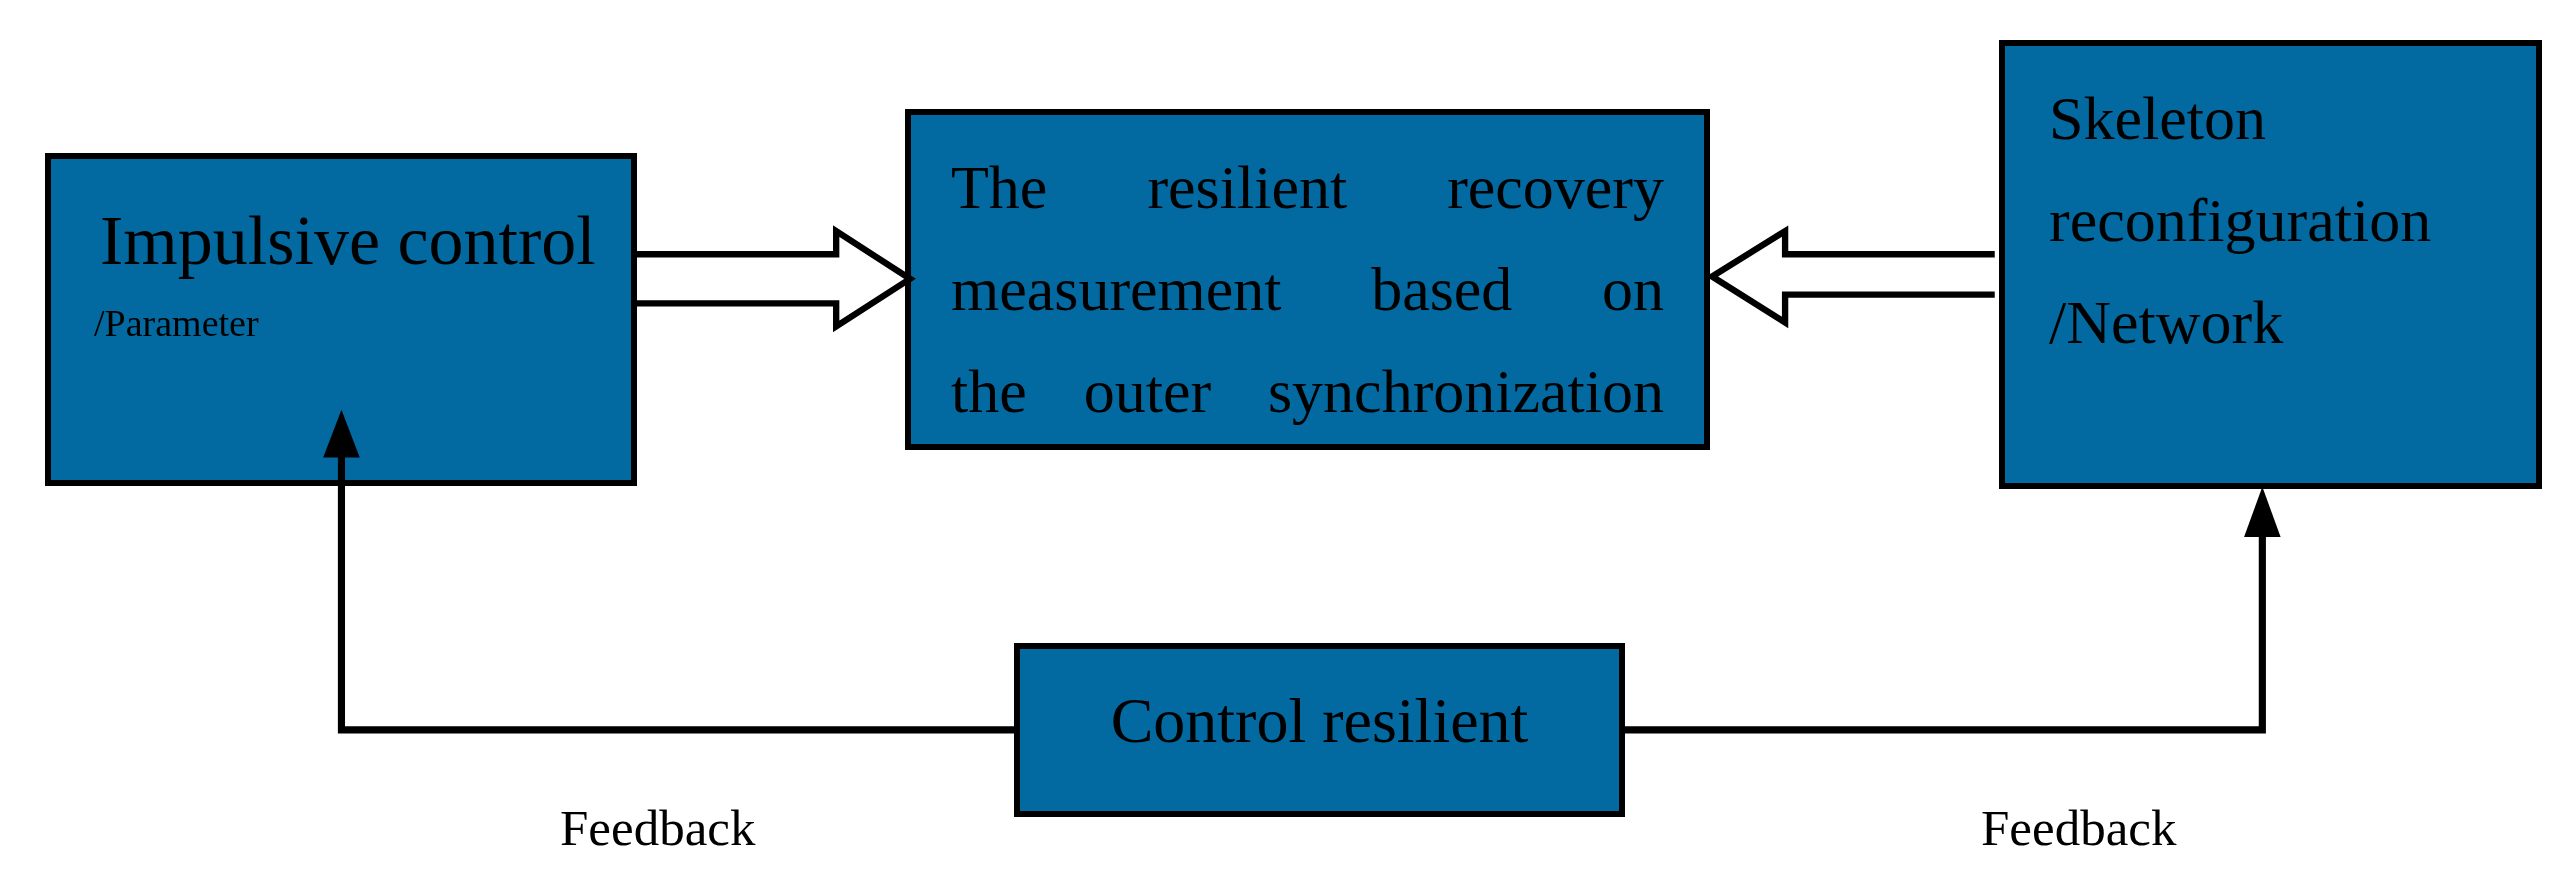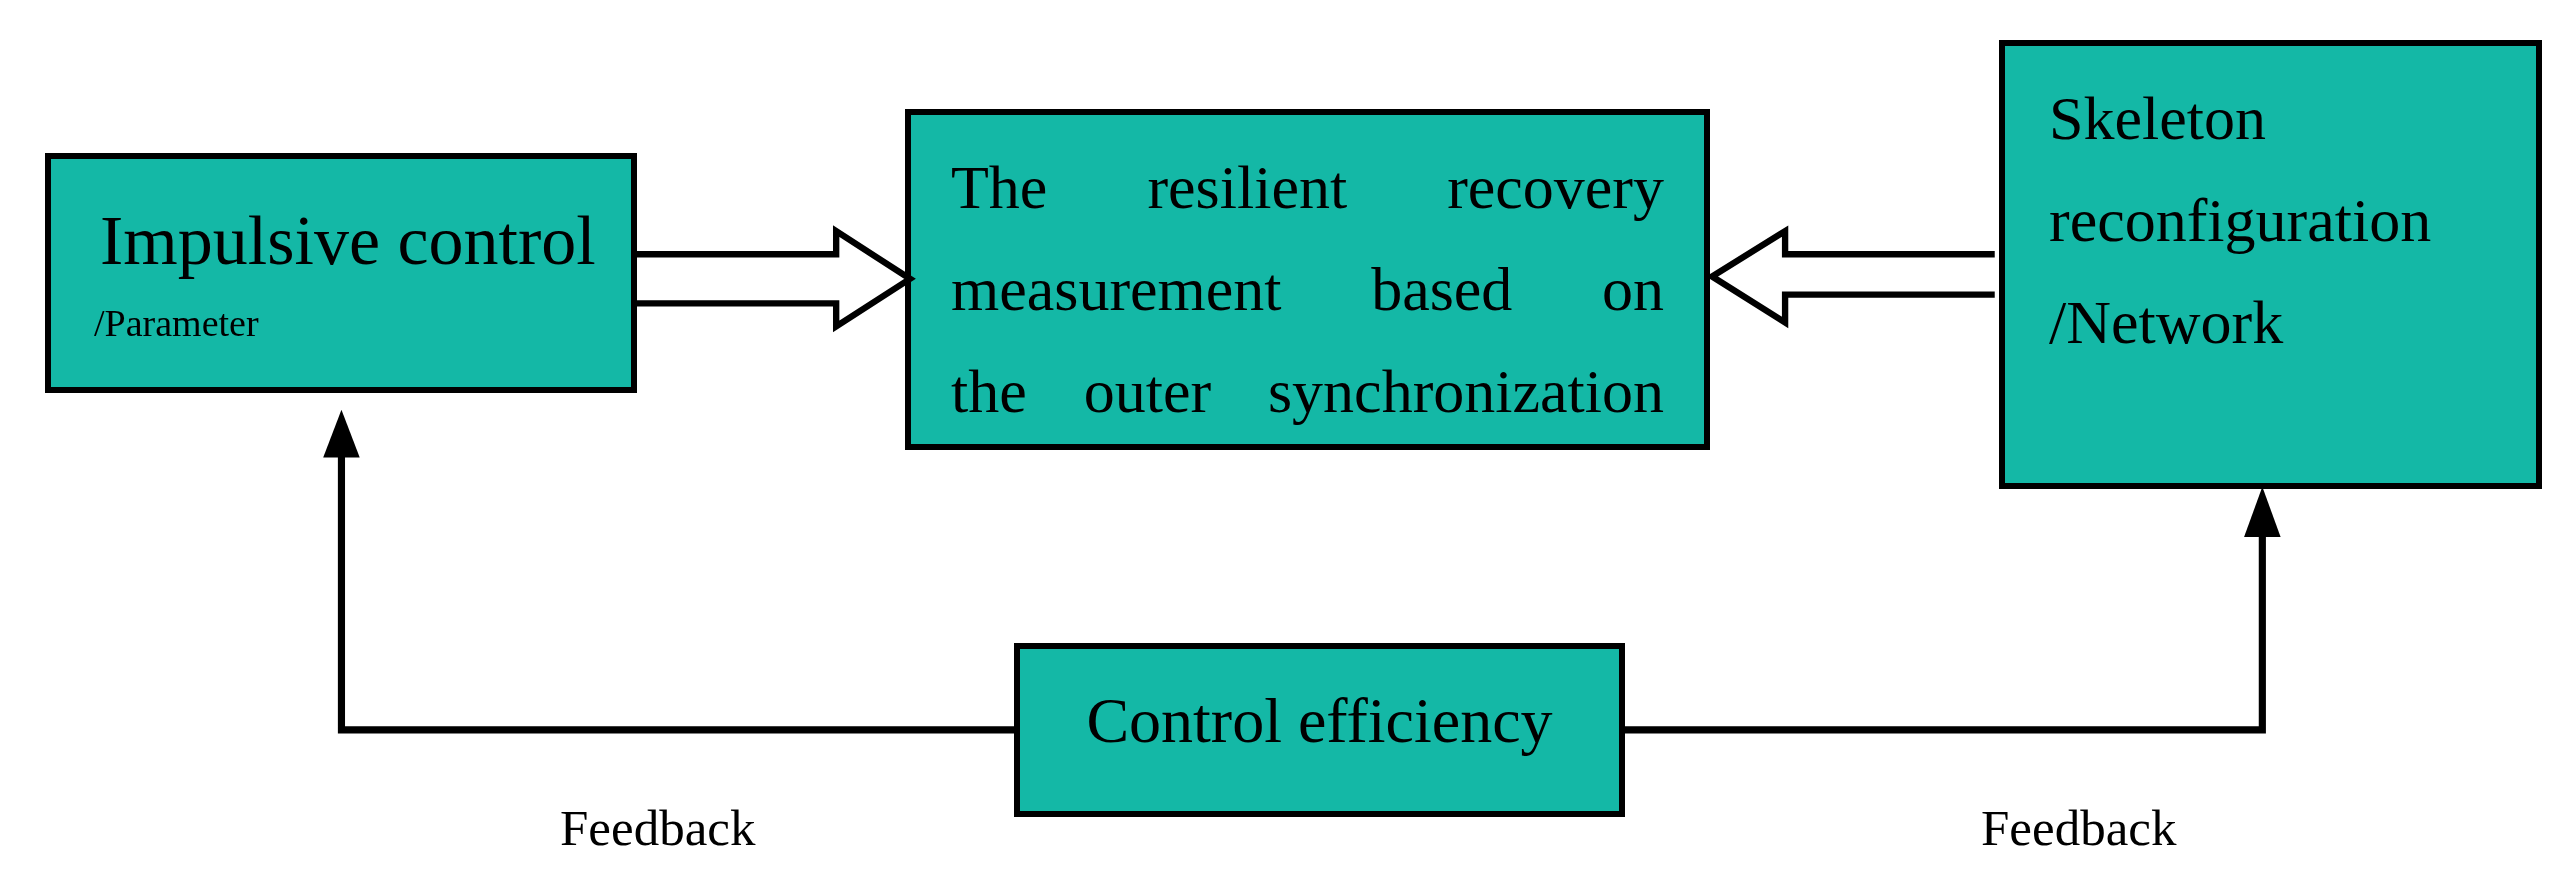--- a/index.html
+++ b/index.html
@@ -13,30 +13,30 @@
     height: 884px;
     background: #ffffff;
     font-family: "Liberation Serif", "DejaVu Serif", serif;
     color: #000000;
     overflow: hidden;
   }
   .box {
     position: absolute;
     box-sizing: border-box;
     border: 6.4px solid #000000;
-    background: #14b8a6;
+    background: #0369a1;
   }
   .bline {
     position: absolute;
     white-space: nowrap;
     line-height: 1;
     color: #000000;
   }
   
-  #impulsive-box { left: 45px; top: 153px; width: 592px; height: 240px; }
+  #impulsive-box { left: 45px; top: 153px; width: 592px; height: 333px; }
   #impulsive-line1 { left: 49px; top: 47px; font-size: 70px; }
   #impulsive-line2 { left: 43px; top: 145px; font-size: 38px; }
   
   #resilient-box { left: 905px; top: 109px; width: 805px; height: 341px; }
   #resilient-text { position: absolute; left: 40px; top: 21.4px; width: 713px; }
   #resilient-text .jline {
     height: 102px;
     line-height: 102px;
     font-size: 62px;
     text-align: justify;
@@ -105,21 +105,21 @@
 
   <div class="box" id="skeleton-box">
     <div id="skeleton-text">
       <div class="sline">Skeleton</div>
       <div class="sline">reconfiguration</div>
       <div class="sline">/Network</div>
     </div>
   </div>
 
   <div class="box" id="control-box">
-    <div id="control-label">Control efficiency</div>
+    <div id="control-label">Control resilient</div>
   </div>
 
   <div class="feedback-label" id="feedback-label-left">Feedback</div>
   <div class="feedback-label" id="feedback-label-right">Feedback</div>
 
   <svg id="arrow-layer" viewBox="0 0 3244 1113" xmlns="http://www.w3.org/2000/svg">
 
     <path d="M 802 320 H 1053 V 291 L 1146 351 L 1053 411 V 382 H 802" fill="none" stroke="#000000" stroke-width="8" stroke-linejoin="miter"></path>
 
     <path d="M 2512 320 H 2248 V 291 L 2156 348 L 2248 406 V 371 H 2512" fill="none" stroke="#000000" stroke-width="8" stroke-linejoin="miter"></path>

